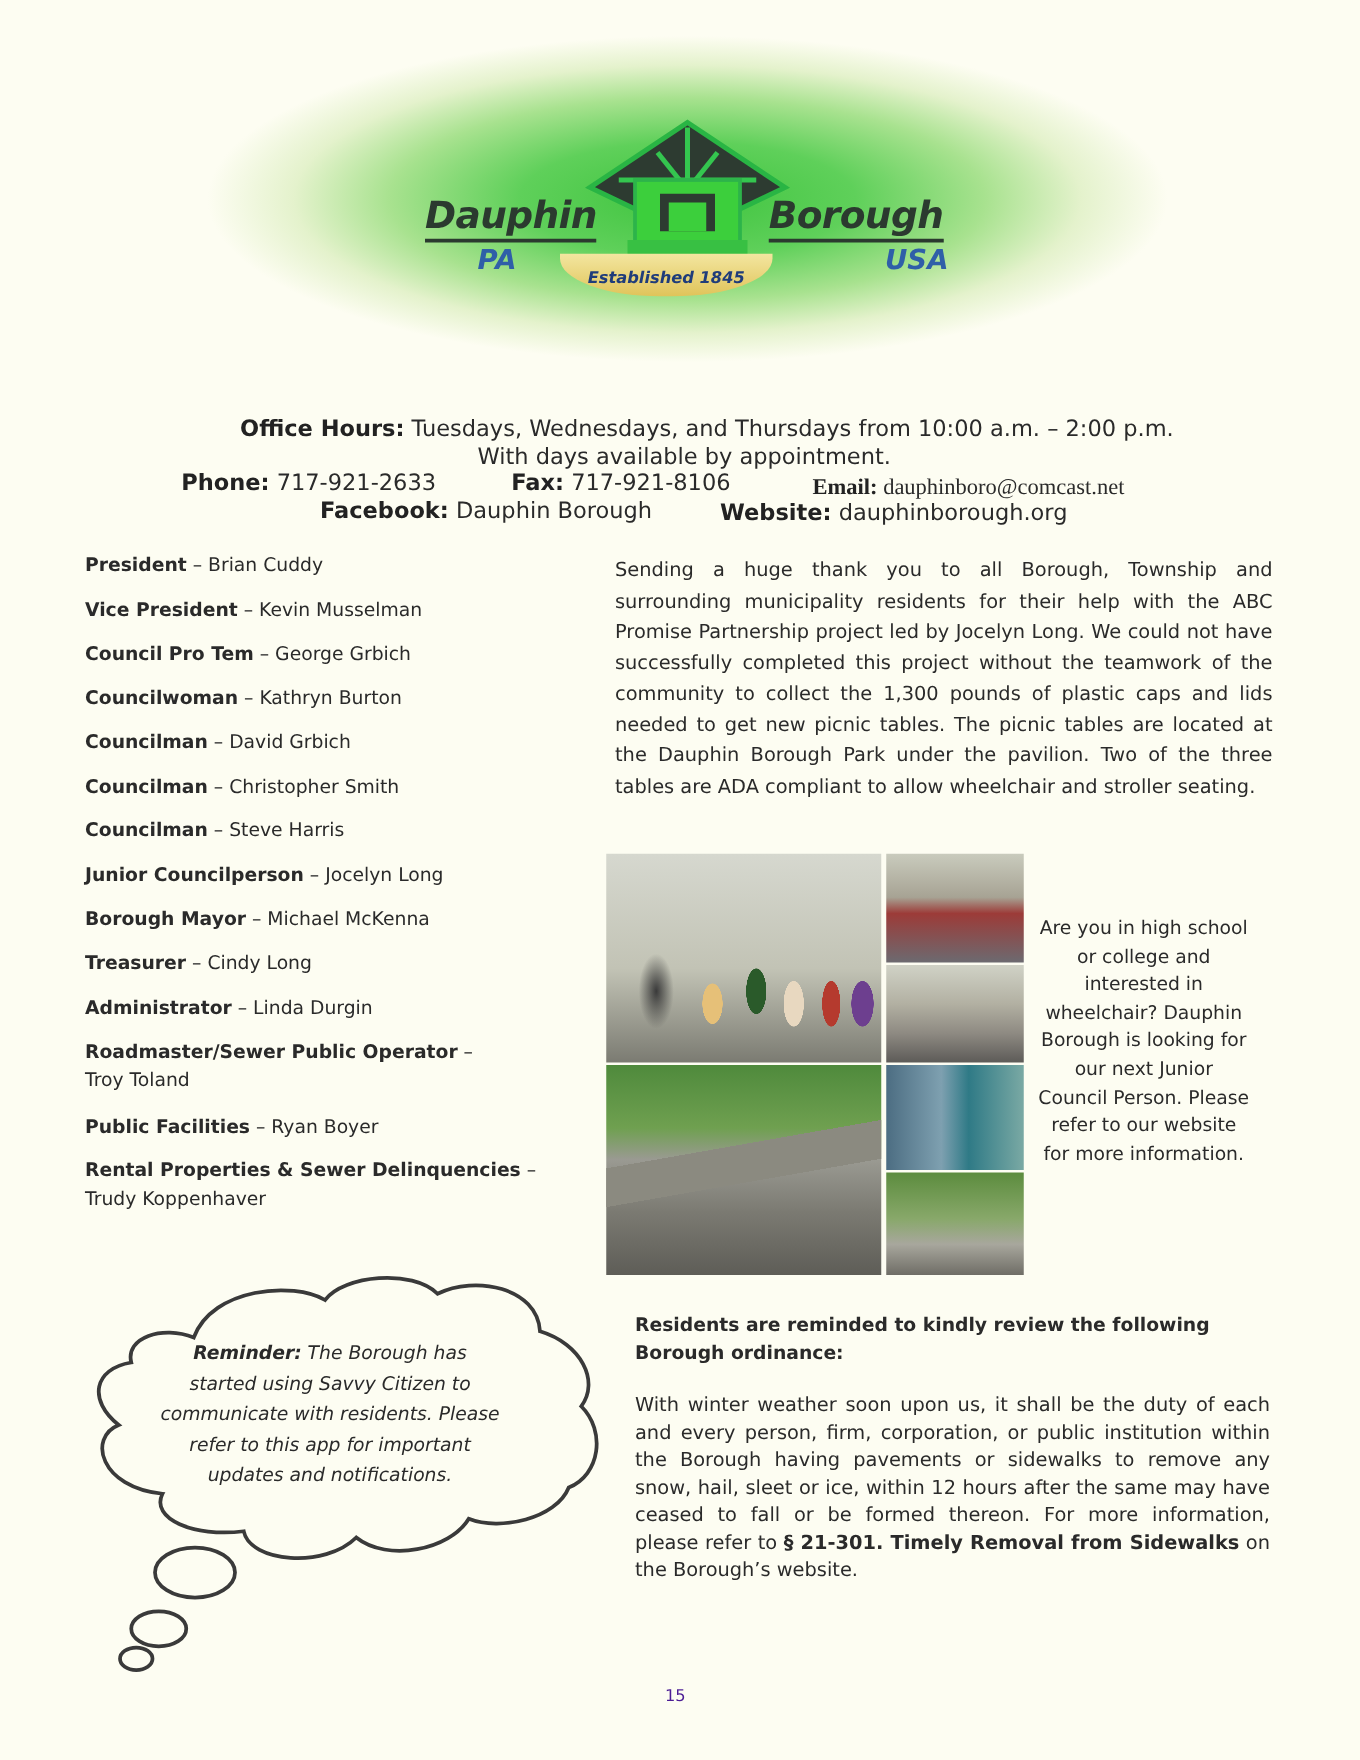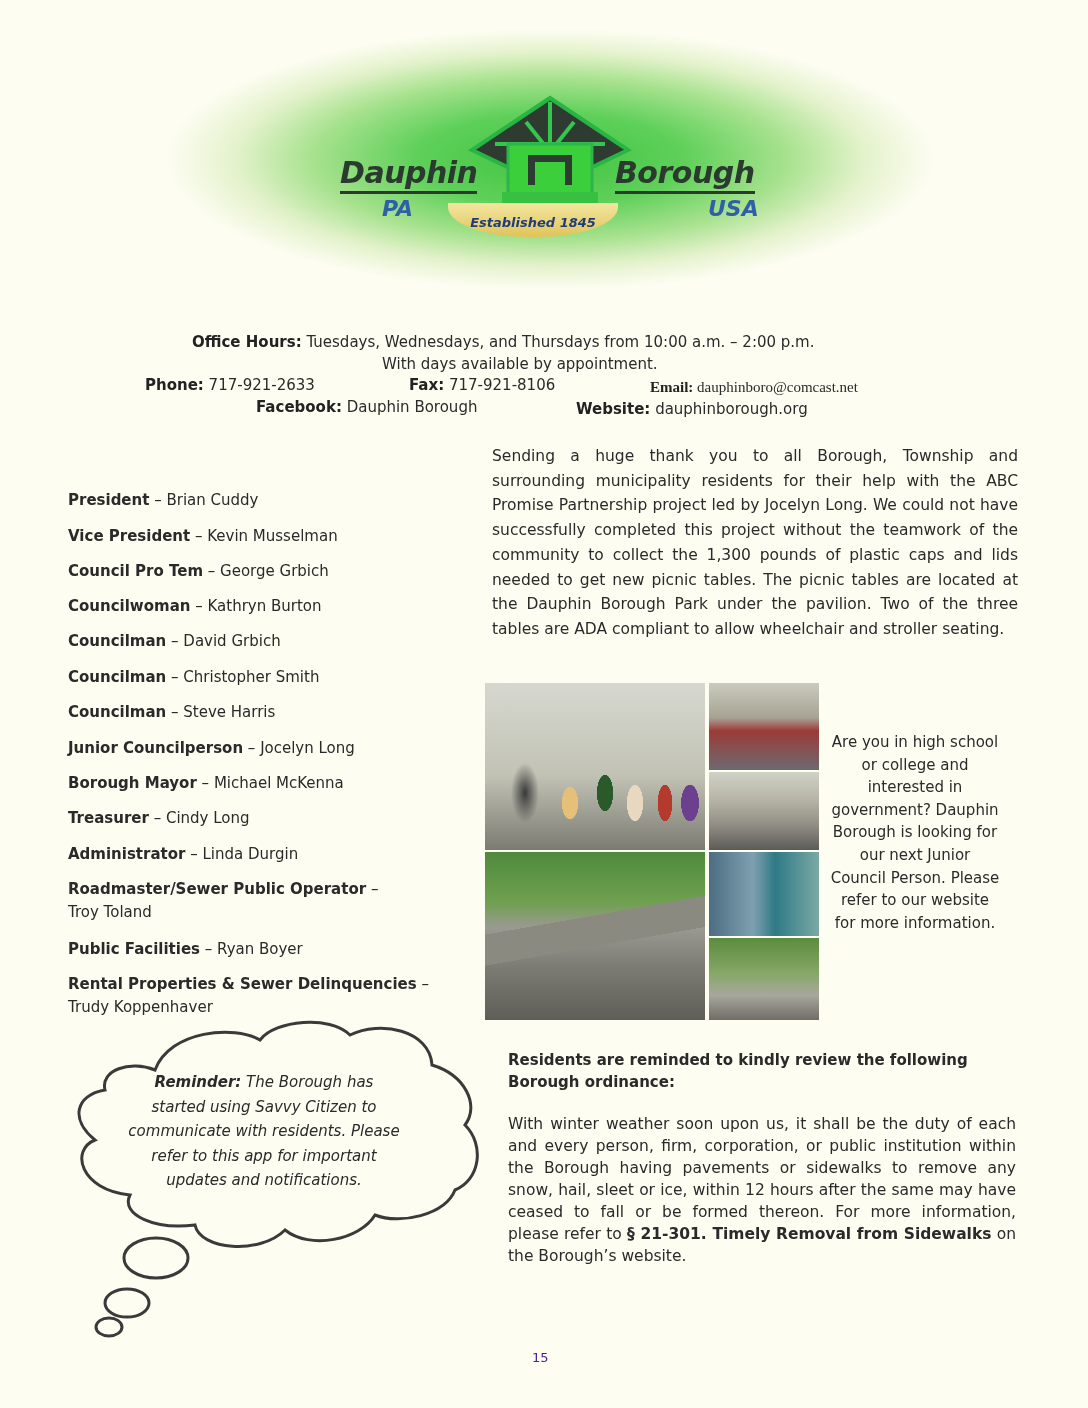--- a/index.html
+++ b/index.html
@@ -29,25 +29,25 @@
   .logo-sub.usa { left:512px; top:176px;margin-left:46px; }
   .ribbon {
     position:absolute; left:298px; top:183px; width:170px; height:34px;
     background:linear-gradient(180deg,#f3e6a0,#e0c45a);
     border-radius:0 0 80px 80px / 0 0 30px 30px;
     text-align:center; font-style:italic; font-weight:bold; font-size:13px; color:#1f3c7a;
     line-height:40px;
   }
 
   
-  .contact { font-size:15px; color:#2a2a2a; white-space:nowrap; }
+  .contact { font-size:18px; color:#2a2a2a; white-space:nowrap; }
   .contact b { font-weight:bold; color:#222; }
 
   
-  .official { left:68px; font-size:15px; line-height:23px; color:#2a2a2a;margin-top:48px; }
+  .official { left:68px; font-size:15px; line-height:23px; color:#2a2a2a; }
   .official b { font-weight:bold; color:#2a2a2a; }
 
   
   .para { font-size:15.5px; line-height:24.7px; text-align:justify; color:#2a2a2a; }
   .para.tight { line-height:22px; }
 
   .junior { left:830px; top:731px; width:170px; font-size:15px; line-height:22.6px; text-align:center; color:#2a2a2a; }
 
   
   .photo { position:absolute; overflow:hidden; }
@@ -147,21 +147,21 @@
 
 <div class="abs para" style="left:492px;top:444px;width:526px;">Sending a huge thank you to all Borough, Township and surrounding municipality residents for their help with the ABC Promise Partnership project led by Jocelyn Long. We could not have successfully completed this project without the teamwork of the community to collect the 1,300 pounds of plastic caps and lids needed to get new picnic tables. The picnic tables are located at the Dauphin Borough Park under the pavilion. Two of the three tables are ADA compliant to allow wheelchair and stroller seating.</div>
 
 <div class="photo p-group"></div>
 <div class="photo p-table"></div>
 <div class="photo p-s1"></div>
 <div class="photo p-s2"></div>
 <div class="photo p-s3"></div>
 <div class="photo p-s4"></div>
 
-<div class="abs junior">Are you in high school or college and interested in government? Dauphin Borough is looking for our next Junior Council Person. Please refer to our website for more information.</div>
+<div class="abs junior">Are you in high school or college and interested in wheelchair? Dauphin Borough is looking for our next Junior Council Person. Please refer to our website for more information.</div>
 
 <svg class="abs" style="left:60px;top:1020px" width="420" height="330">
   <g fill="#fdfdf2" stroke="#3a3a3a" stroke-width="3">
     <path d="M95,50 C110,10 175,5 200,20 C215,0 270,-5 290,15 C320,0 370,10 372,45 C405,55 420,85 405,105 C425,125 420,160 395,170 C385,195 340,205 315,195 C300,220 250,230 225,210 C200,235 140,230 135,205 C95,210 60,195 70,175 C20,170 10,130 35,120 C10,100 15,75 45,70 C40,50 70,40 95,50 Z"></path>
   </g>
   <g fill="none" stroke="#3a3a3a" stroke-width="3">
     <ellipse cx="96" cy="238" rx="32" ry="20"></ellipse>
     <ellipse cx="67" cy="283" rx="22" ry="14"></ellipse>
     <ellipse cx="49" cy="307" rx="13" ry="9"></ellipse>
   </g>

